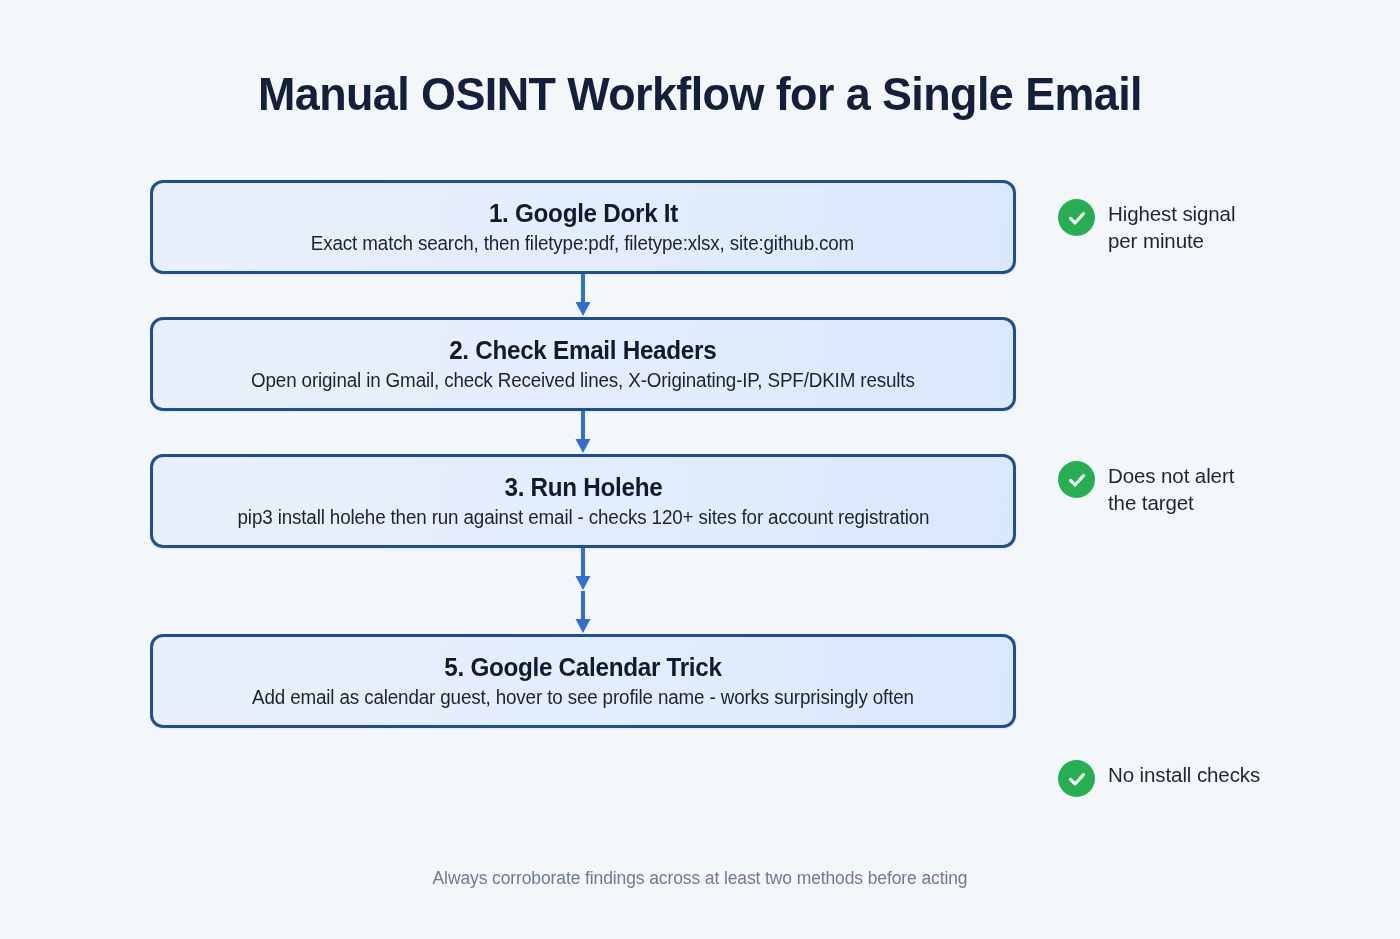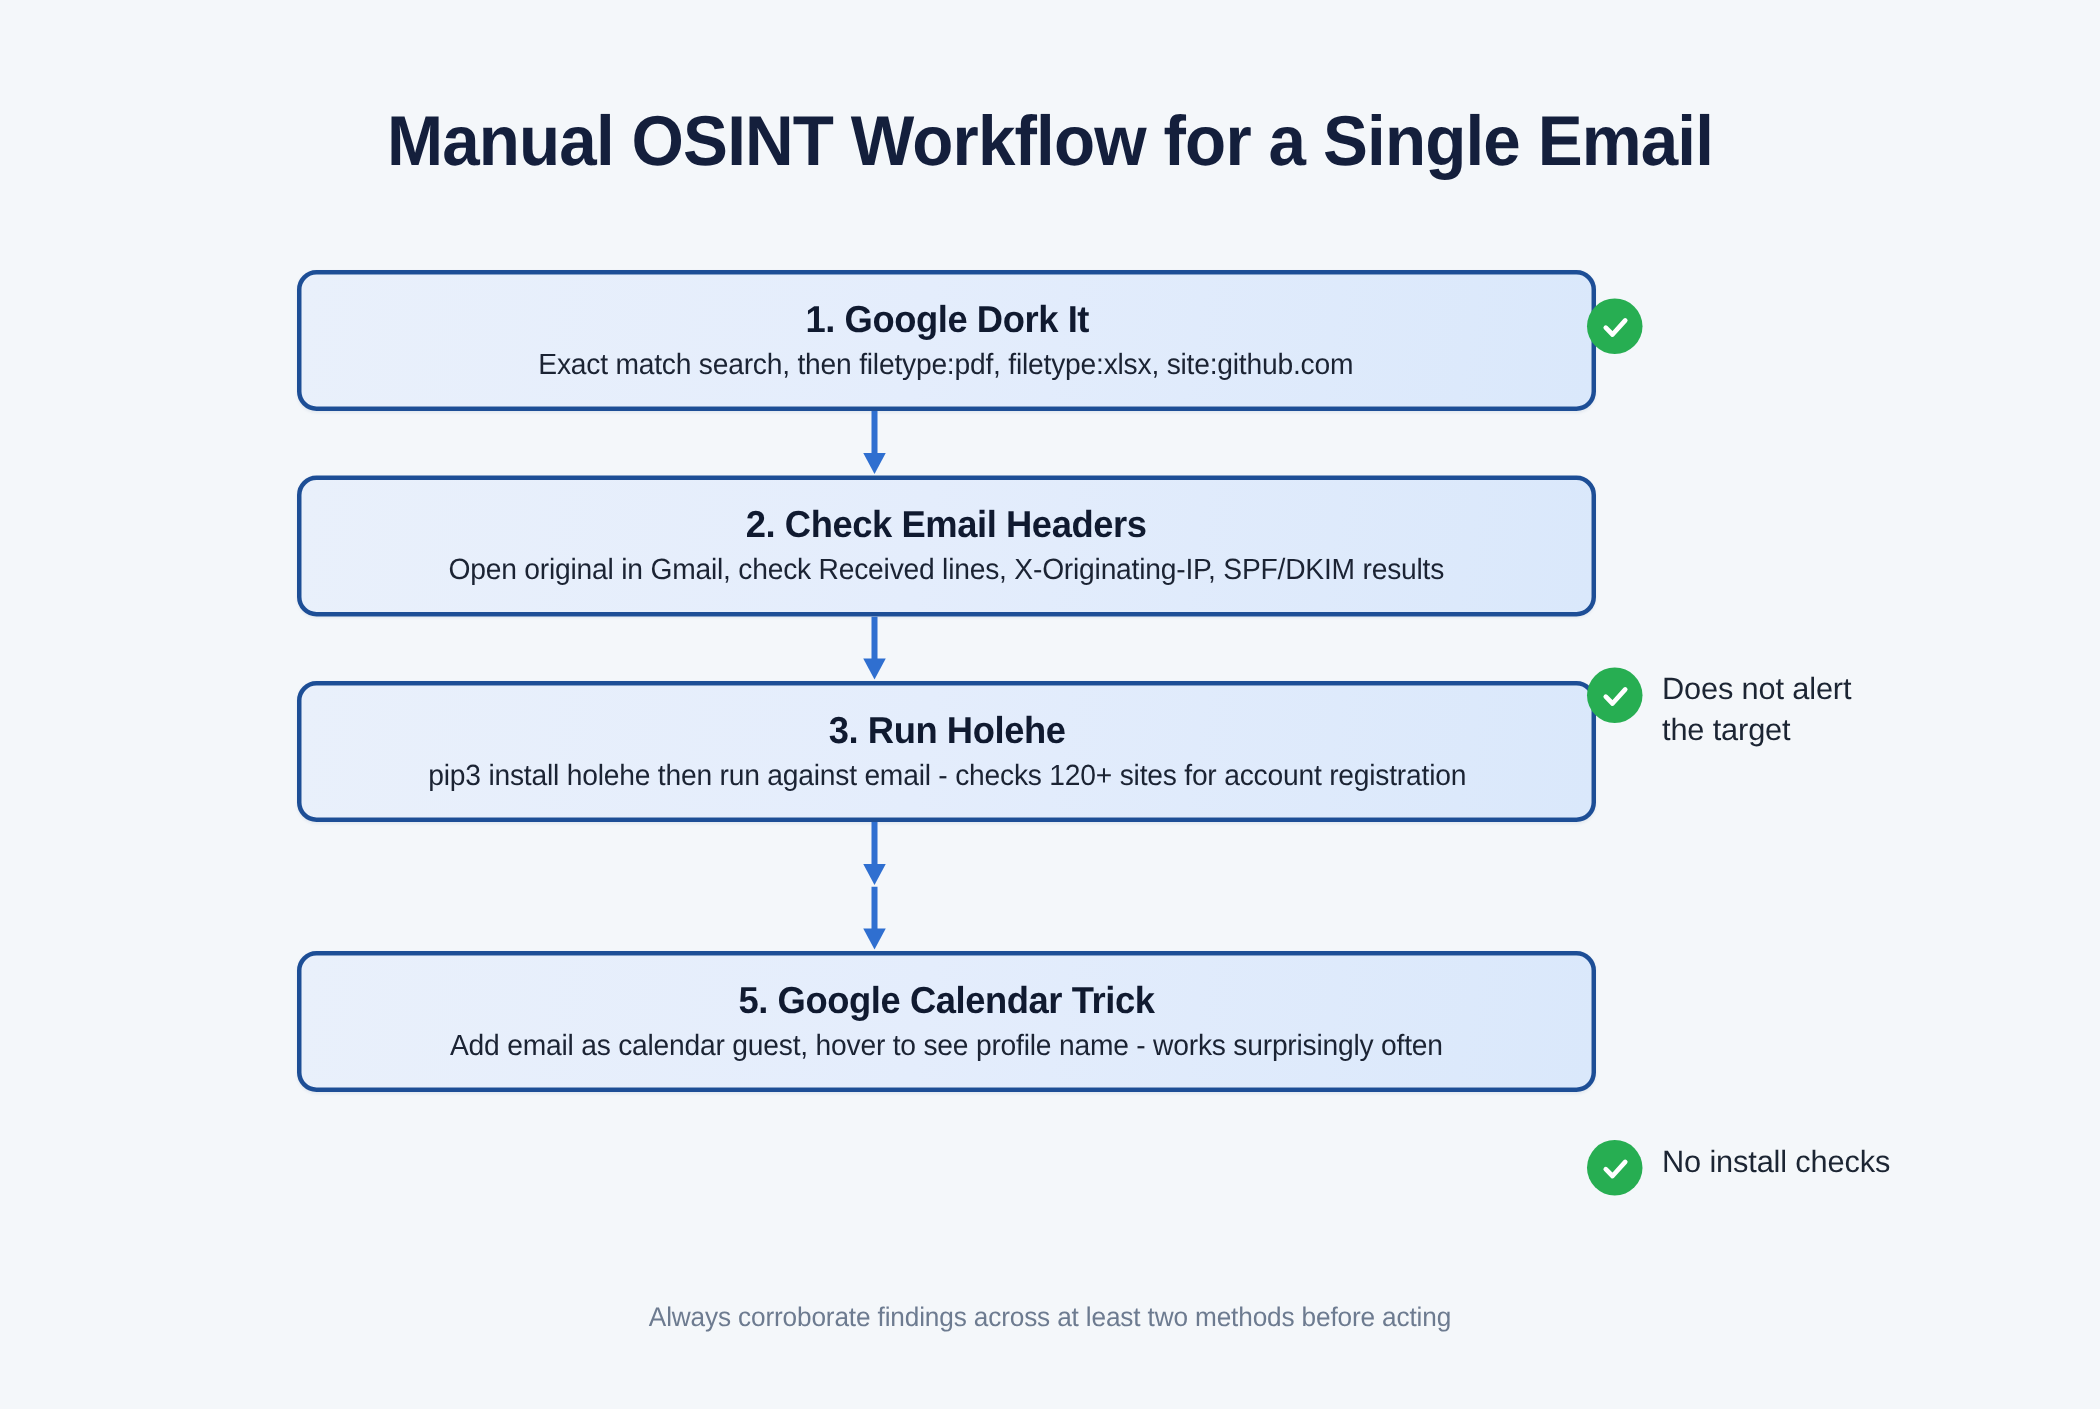--- a/index.html
+++ b/index.html
@@ -48,21 +48,20 @@
     width: 866px;
     height: 94px;
     border: 3px solid #1d4e96;
     border-radius: 13px;
     background: linear-gradient(100deg, #e9f0fb 0%, #e4edfc 48%, #dae8fb 100%);
     display: flex;
     flex-direction: column;
     align-items: center;
     justify-content: center;
     box-shadow: 0 1px 2px rgba(20,50,110,0.07);
-    margin-left: 48px;
   }
 
   .step-title {
     font-size: 25px;
     font-weight: bold;
     color: #101a30;
     letter-spacing: -0.3px;
     line-height: 1.18;
     margin-bottom: 3px;
     transform: scaleX(0.97);
@@ -193,23 +192,25 @@
   </div>
 
 </div>
 
 <div class="annotation" style="top:198px;">
   <span class="check-badge">
     <svg width="22" height="22" viewBox="0 0 22 22" aria-hidden="true">
       <path d="M4.5 11.4 L9 16 L17.5 6.6" fill="none" stroke="#ffffff" stroke-width="3.1" stroke-linecap="round" stroke-linejoin="round"></path>
     </svg>
   </span>
-</div>
-
-<div class="annotation" style="top:444px;">
+  <span class="annotation-text">Highest signal
+per minute</span>
+</div>
+
+<div class="annotation" style="top:460px;">
   <span class="check-badge">
     <svg width="22" height="22" viewBox="0 0 22 22" aria-hidden="true">
       <path d="M4.5 11.4 L9 16 L17.5 6.6" fill="none" stroke="#ffffff" stroke-width="3.1" stroke-linecap="round" stroke-linejoin="round"></path>
     </svg>
   </span>
   <span class="annotation-text">Does not alert
 the target</span>
 </div>
 
 <div class="annotation" style="top:759px;">

